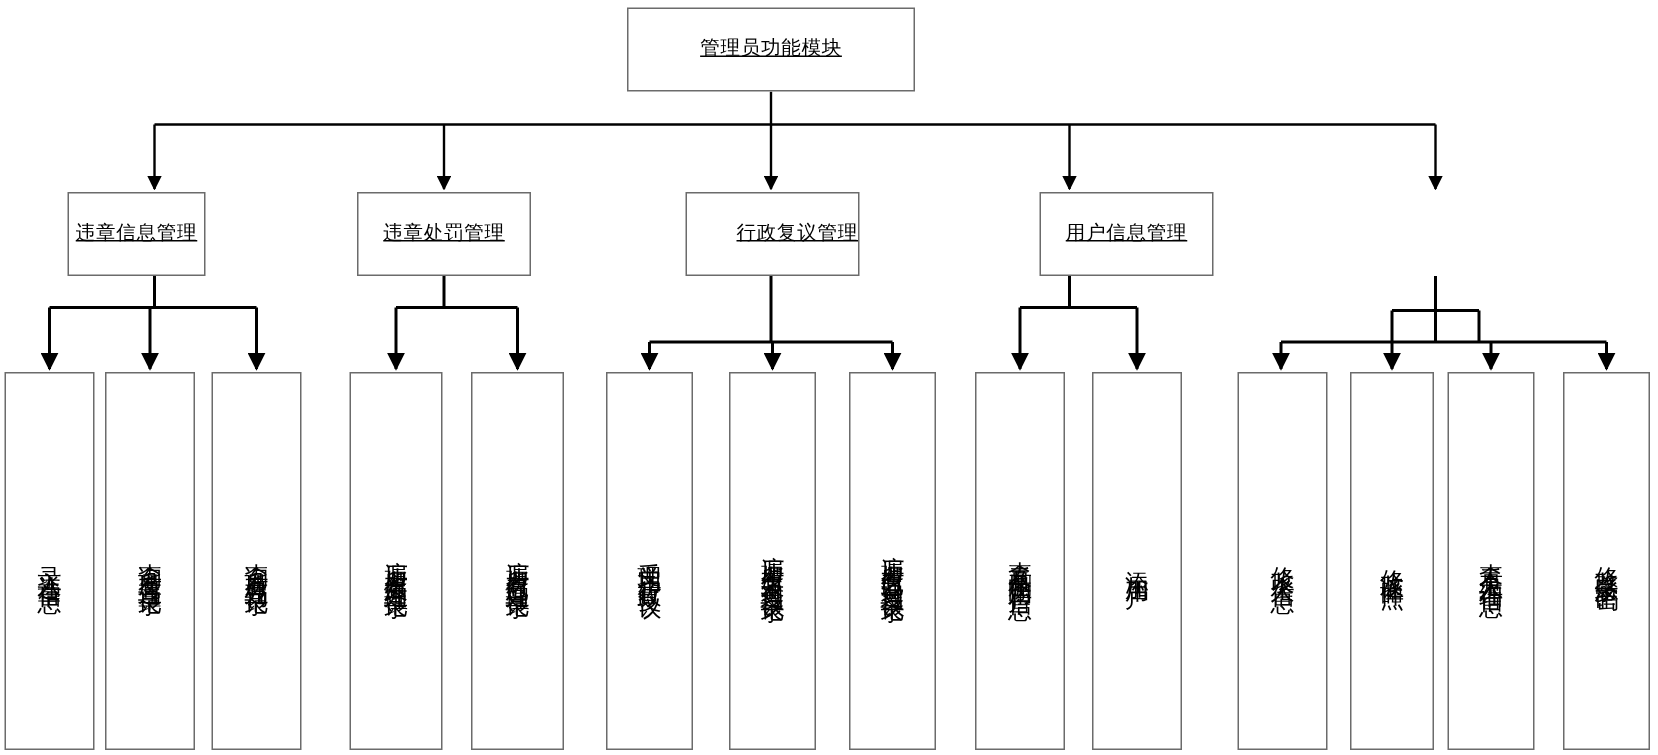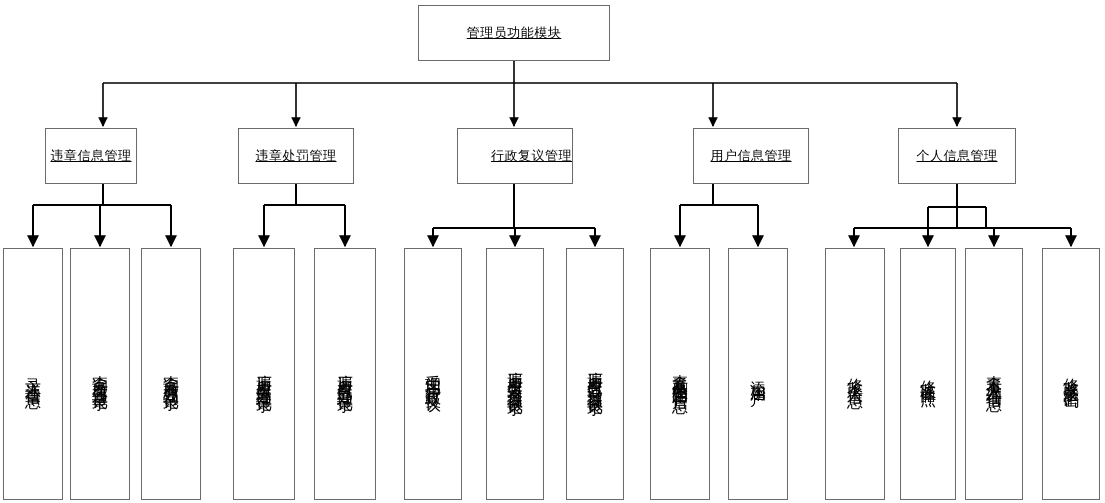--- a/index.html
+++ b/index.html
@@ -126,23 +126,20 @@
   </div>
   <div class="node lvl2" style="left:238px; top:128px; width:116px; height:56px;">
     <span class="label">违章处罚管理</span>
   </div>
   <div class="node lvl2" style="left:457px; top:128px; width:116px; height:56px;justify-content:flex-end;">
     <span class="label">行政复议管理</span>
   </div>
   <div class="node lvl2" style="left:655px; top:128px; width:116px; height:56px;margin-left:38px;">
     <span class="label">用户信息管理</span>
   </div>
-  <div class="node lvl2" style="left:898px; top:128px; width:118px; height:56px;">
-    <span class="label">个人信息管理</span>
-  </div>
 
   <div class="node leaf" style="left:3px; top:248px; width:60px; height:252px;">
     <span class="label">录入违章信息</span>
   </div>
   <div class="node leaf" style="left:70px; top:248px; width:60px; height:252px;">
     <span class="label">查询所有违章记录</span>
   </div>
   <div class="node leaf" style="left:141px; top:248px; width:60px; height:252px;">
     <span class="label">查询所有处罚记录</span>
   </div>

